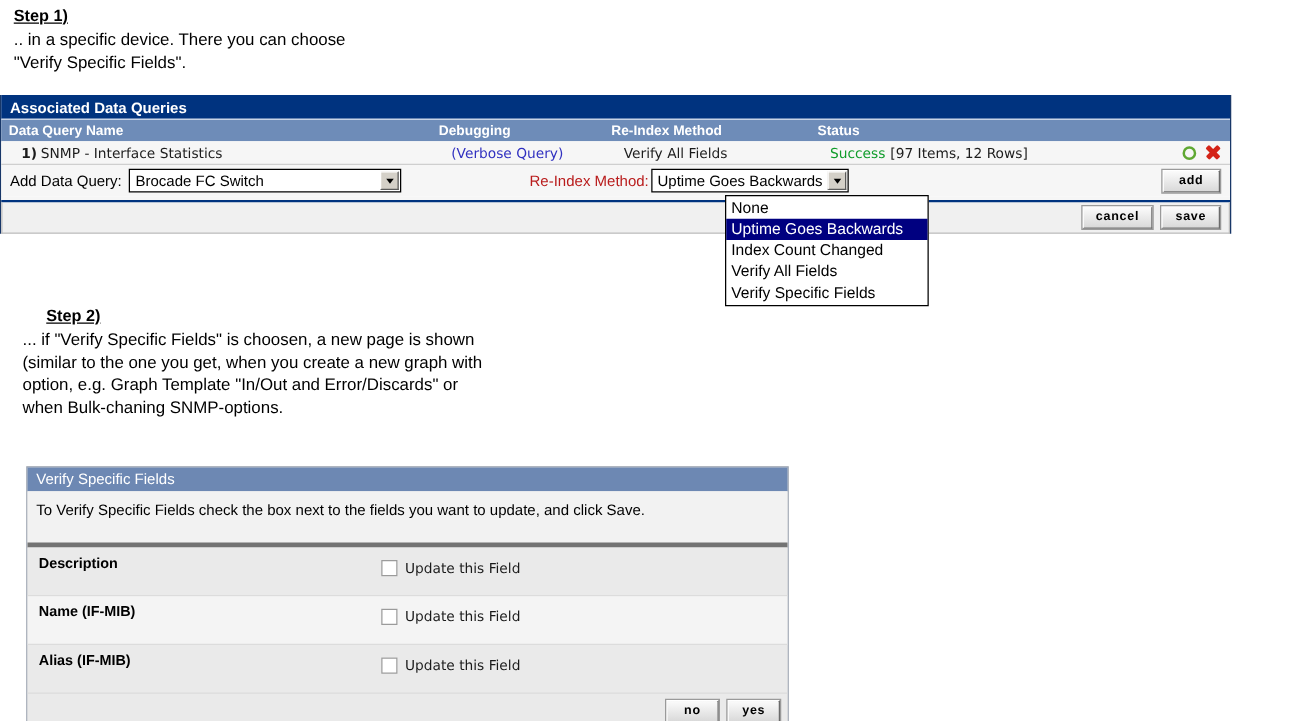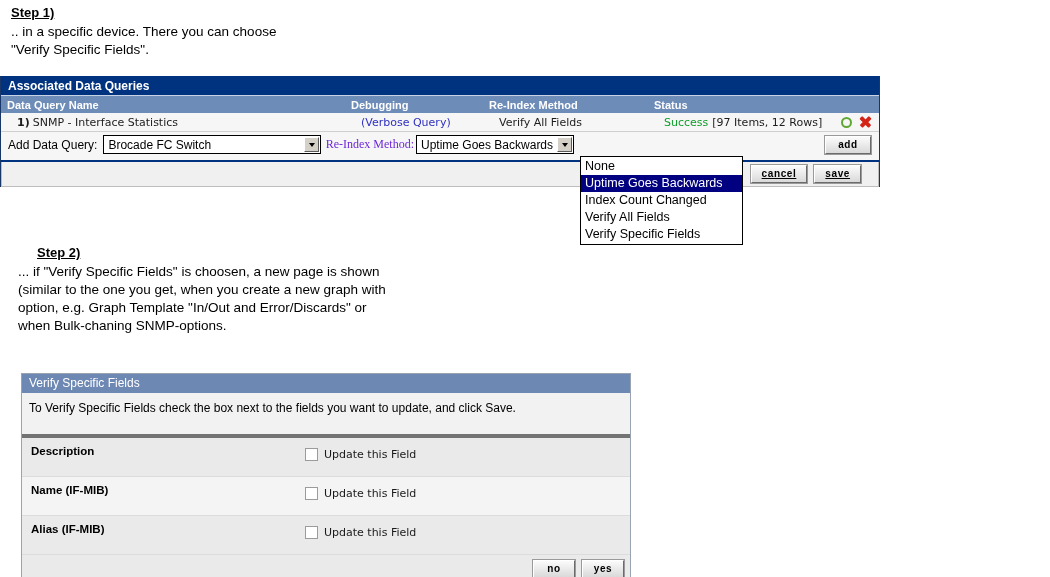--- a/index.html
+++ b/index.html
@@ -40,21 +40,21 @@
   #step1 .step-title { margin-left: 0px; }
   #step2 { left: 22px; top: 245px; }
   #step2 .step-title { margin-left: 15px; }
   #step2 .step-body { margin-left: -4px; }
 
   
   #adq-table {
     position: absolute;
     left: 0px;
     top: 76px;
-    width: 880px;
+    width: 985px;
     border-left: 1px solid #183768;
     border-right: 1px solid #183768;
     box-sizing: border-box;
   }
   .adq-titlebar {
     background: #00337f;
     color: #ffffff;
     font-family: "Liberation Sans", sans-serif;
     font-size: 12px;
     font-weight: bold;
@@ -135,21 +135,21 @@
     align-items: center;
     background: #f6f6f6;
     height: 25px;
     box-sizing: border-box;
     font-family: "Liberation Sans", sans-serif;
     font-size: 12px;
     position: relative;
   }
   .addrow-label { padding-left: 7px; color: #000; }
   .addrow-mid { margin-left: auto; display: flex; align-items: center; }
-  .reindex-label { color: #6d28d9; padding-right: 2px; font-family: Liberation Serif, serif; }
+  .reindex-label { color: #b91c1c; padding-right: 2px; }
   .addrow-right { width: 305px; display: flex; justify-content: flex-end; padding-right: 8px; box-sizing: border-box; }
 
   
   .winselect {
     display: inline-flex;
     align-items: center;
     background: #ffffff;
     border: 1px solid #000000;
     height: 19px;
     box-sizing: border-box;
@@ -194,25 +194,24 @@
     height: 3px;
     background: #f6f6f6;
     border-bottom: 2px solid #00337f;
   }
   .adq-actionrow {
     background: #f0f0f0;
     height: 25px;
     display: flex;
     align-items: center;
     justify-content: flex-end;
-    padding-right: 17px;
+    padding-right: 7px;
     box-sizing: border-box;
     border: 1px solid #bdbdbd;
     border-top: none;
-    text-decoration: underline;
   }
 
   
   .winbtn {
     font-family: "Liberation Sans", sans-serif;
     font-size: 10px;
     font-weight: bold;
     color: #000;
     background: linear-gradient(#fbfbfb, #d9d9d9);
     border-top: 1px solid #ffffff;

